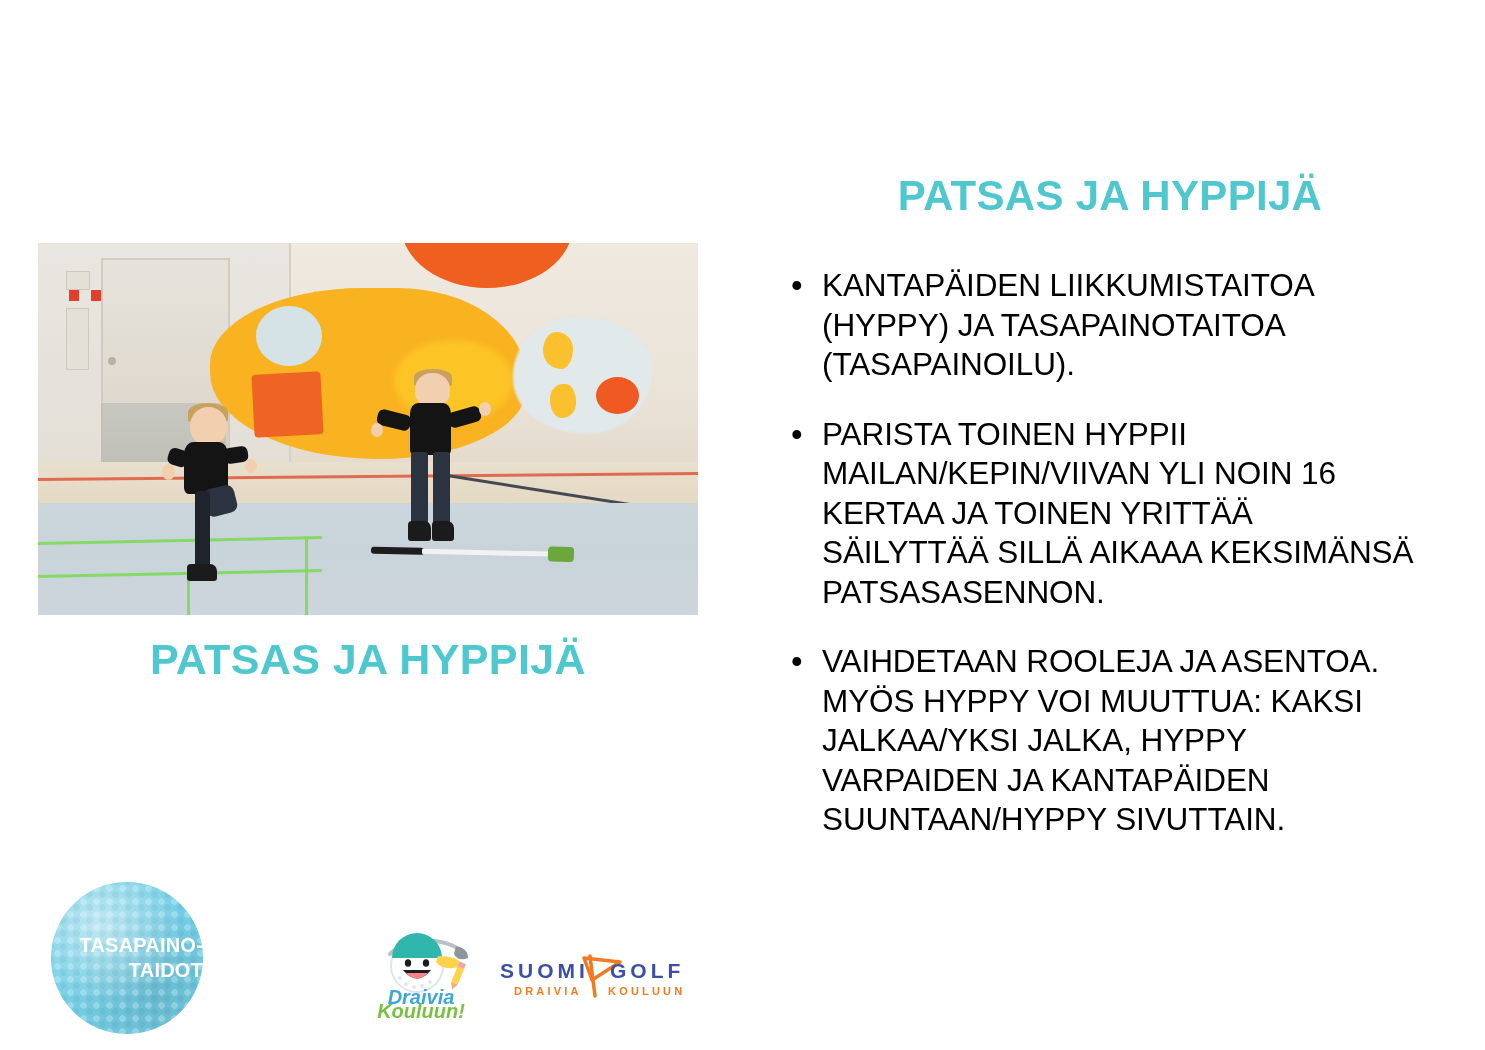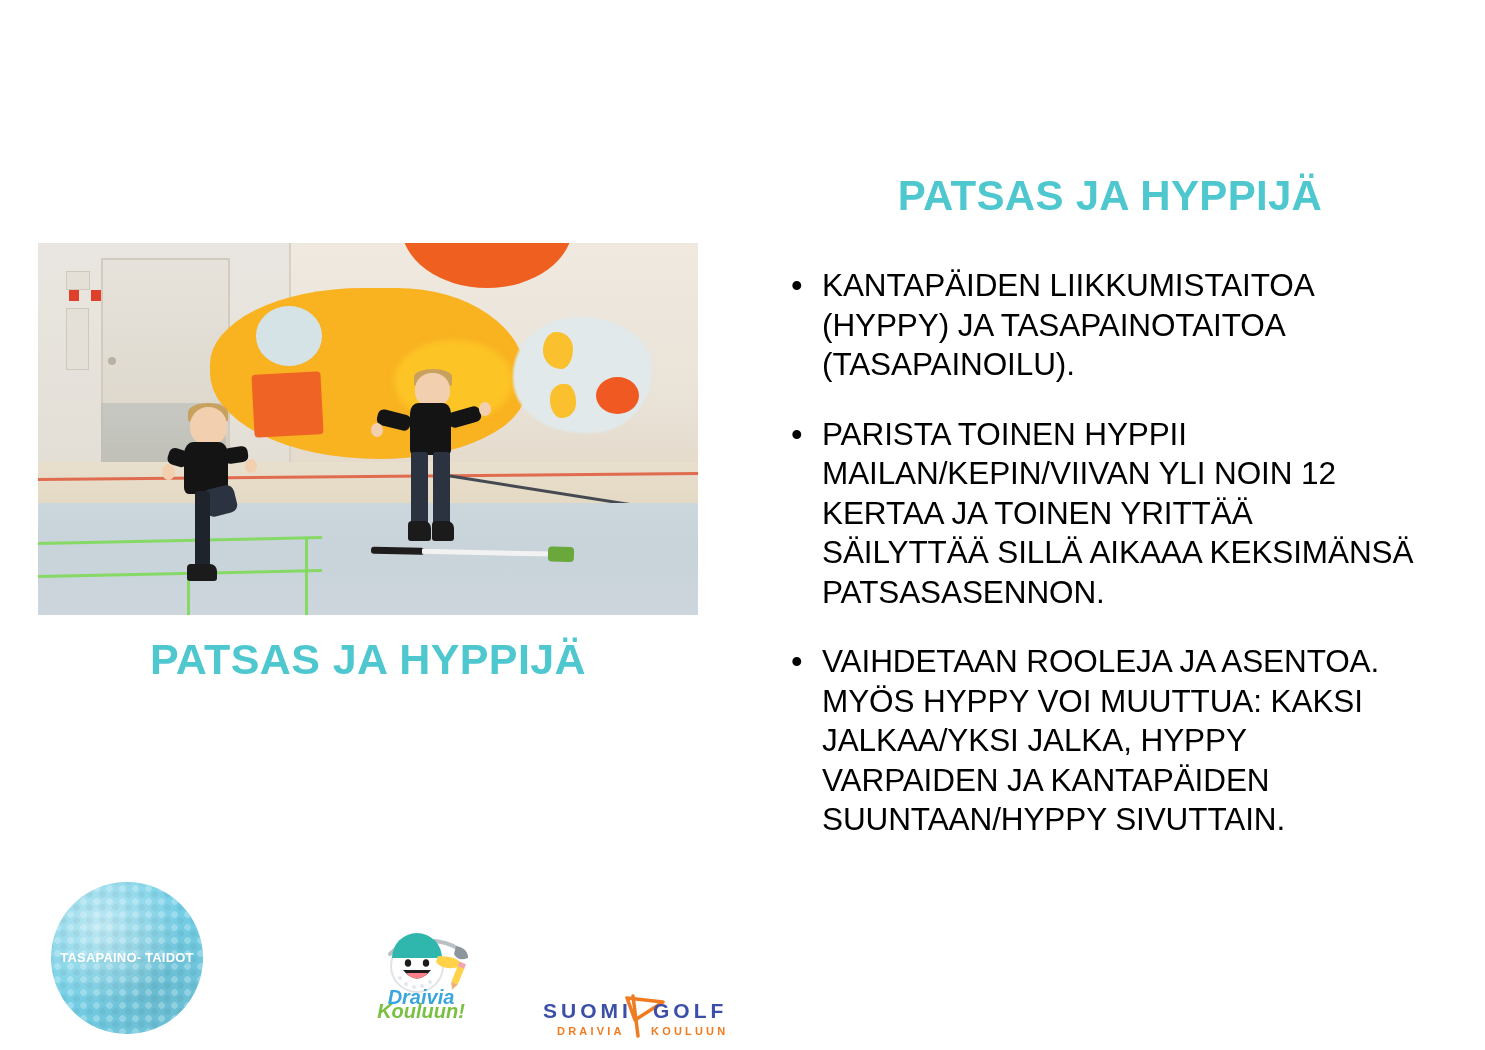--- a/index.html
+++ b/index.html
@@ -252,43 +252,42 @@
     background-image:
       radial-gradient(circle, rgba(255,255,255,.30) 34%, rgba(0,0,0,0) 36%),
       radial-gradient(circle, rgba(0,0,0,.05) 34%, rgba(0,0,0,0) 36%);
     background-size: 13px 13px, 13px 13px;
     background-position: 0 0, 6px 6px;
     opacity: .85;
   }
   #badge-label {
     position: relative;
     color: #ffffff;
-    font-size: 13px;
+    font-size: 20px;
     font-weight: bold;
-    text-align: left;
+    text-align: right;
     line-height: 1.25;
     z-index: 2;
     letter-spacing: .2px;
   }
 
   
   #logo-draivia {
     position: absolute;
     left: 360px;
     top: 928px;
     width: 122px;
     height: 92px;
   }
   #logo-suomigolf {
     position: absolute;
     left: 498px;
-    top: 990px;
+    top: 950px;
     width: 184px;
     height: 52px;
-    margin-left: 43px;
   }
 
   
   #headline {
     position: absolute;
     left: 760px;
     top: 172px;
     width: 700px;
     color: #4ec8ce;
     font-size: 42px;
@@ -450,21 +449,21 @@
 <div id="bullets">
   <div class="bullet-row">
     <div class="bullet-dot">•</div>
     <div class="bullet-text">KANTAPÄIDEN LIIKKUMISTAITOA
 (HYPPY) JA TASAPAINOTAITOA
 (TASAPAINOILU).</div>
   </div>
   <div class="bullet-row">
     <div class="bullet-dot">•</div>
     <div class="bullet-text">PARISTA TOINEN HYPPII
-MAILAN/KEPIN/VIIVAN YLI NOIN 12
+MAILAN/KEPIN/VIIVAN YLI NOIN 16
 KERTAA JA TOINEN YRITTÄÄ
 SÄILYTTÄÄ SILLÄ AIKAAA KEKSIMÄNSÄ
 PATSASASENNON.</div>
   </div>
   <div class="bullet-row">
     <div class="bullet-dot">•</div>
     <div class="bullet-text">VAIHDETAAN ROOLEJA JA ASENTOA.
 MYÖS HYPPY VOI MUUTTUA: KAKSI
 JALKAA/YKSI JALKA, HYPPY
 VARPAIDEN JA KANTAPÄIDEN

